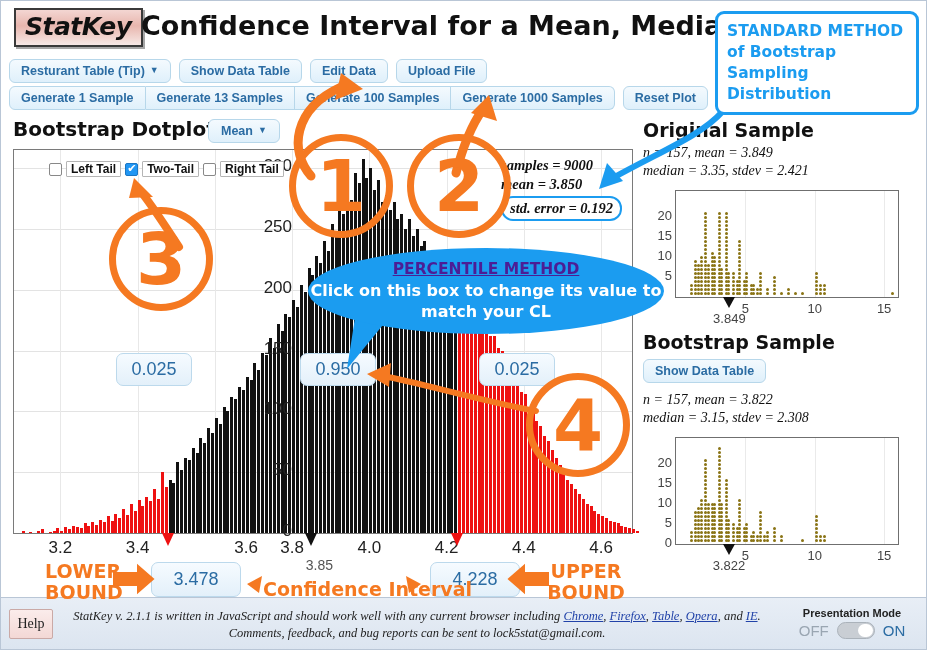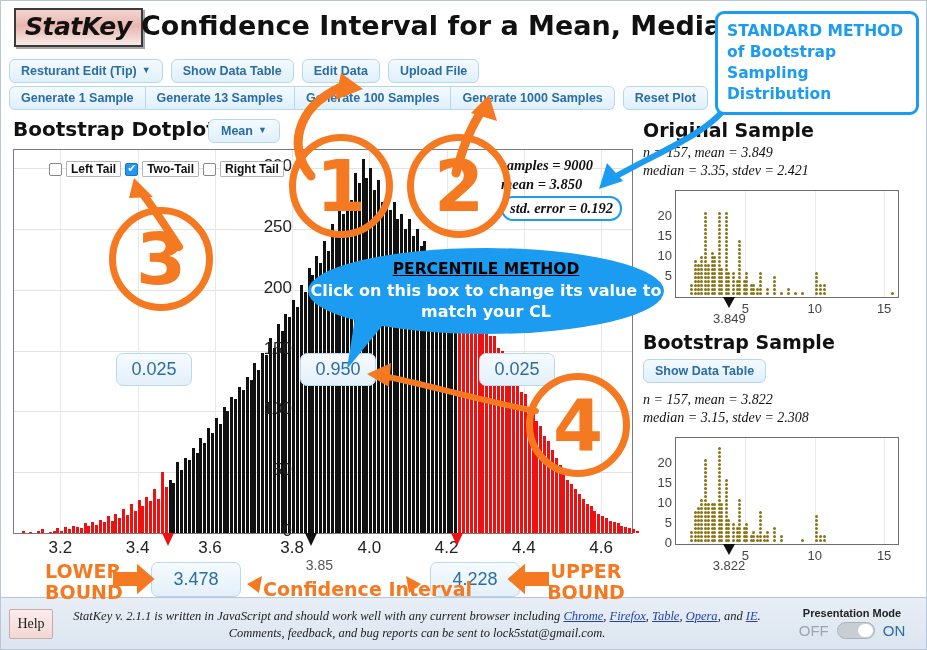--- a/index.html
+++ b/index.html
@@ -189,21 +189,21 @@
     color:#1b9cf0; line-height:21px; z-index:32;
   }
   .bubble {
     position:absolute; left:307px; top:247px; width:356px; height:86px;
     background:#1b9cf0; border-radius:50%;
     display:flex; flex-direction:column; align-items:center; justify-content:center;
     z-index:32;
   }
   .bubble .t1 {
     font-family:"DejaVu Sans", sans-serif; font-weight:bold; font-size:15.5px;
-    color:#000000; text-decoration:underline; margin-bottom:2px;
+    color:#4c1d95; text-decoration:underline; margin-bottom:2px;
   }
   .bubble .t2 {
     font-family:"DejaVu Sans", sans-serif; font-weight:bold; font-size:16px;
     color:#fff; line-height:21px; text-align:center;
   }
   .ann-word {
     position:absolute; font-family:"DejaVu Sans", sans-serif;
     font-weight:bold; color:#f57921; font-size:19px; line-height:21px; z-index:32;
   }
 </style>
@@ -211,21 +211,21 @@
 <body>
 
 <div id="app">
 
   <div class="header">
     <div class="logo">StatKey</div>
     <div class="app-title">Confidence Interval for a Mean, Median, Std. Dev.</div>
   </div>
 
   <div class="toolbar-row1">
-    <button class="btn"><span>Resturant Edit (Tip)</span><span class="caret">▼</span></button>
+    <button class="btn"><span>Resturant Table (Tip)</span><span class="caret">▼</span></button>
     <button class="btn">Show Data Table</button>
     <button class="btn">Edit Data</button>
     <button class="btn">Upload File</button>
   </div>
 
   <div class="toolbar-row2">
     <div class="grp">
       <button class="btn">Generate 1 Sample</button>
       <button class="btn">Generate 13 Samples</button>
       <button class="btn">Generate 100 Samples</button>
@@ -420,21 +420,21 @@
       <div class="ylab" style="top: 459.206px;">50</div>
       <div class="ylab" style="top: 398.413px;">100</div>
       <div class="ylab" style="top: 337.619px;">150</div>
       <div class="ylab" style="top: 276.825px;">200</div>
       <div class="ylab" style="top: 216.032px;">250</div>
       <div class="ylab" style="top: 155.238px;">300</div>
     </div>
   <div id="xaxis">
       <div class="xlab" style="left: 29.35px;">3.2</div>
       <div class="xlab" style="left: 106.6px;">3.4</div>
-      <div class="xlab" style="left: 179px;">3.6</div>
+      <div class="xlab" style="left: 197px; text-align: right;">3.6</div>
       <div class="xlab" style="left: 261.1px;">3.8</div>
       <div class="xlab" style="left: 338.35px;">4.0</div>
       <div class="xlab" style="left: 415.6px;">4.2</div>
       <div class="xlab" style="left: 492.85px;">4.4</div>
       <div class="xlab" style="left: 570.1px;">4.6</div>
       <div class="mean-lab" style="left: 288.413px;">3.85</div>
       <div style="position: absolute; left: 160.727px; top: 532px; width: 0px; height: 0px; border-left: 6px solid transparent; border-right: 6px solid transparent; border-top: 13px solid rgb(238, 17, 17);"></div>
       <div style="position: absolute; left: 450.415px; top: 532px; width: 0px; height: 0px; border-left: 6px solid transparent; border-right: 6px solid transparent; border-top: 13px solid rgb(238, 17, 17);"></div>
       <div style="position: absolute; left: 304.413px; top: 532px; width: 0px; height: 0px; border-left: 6px solid transparent; border-right: 6px solid transparent; border-top: 13px solid rgb(17, 17, 17);"></div>
     </div>

